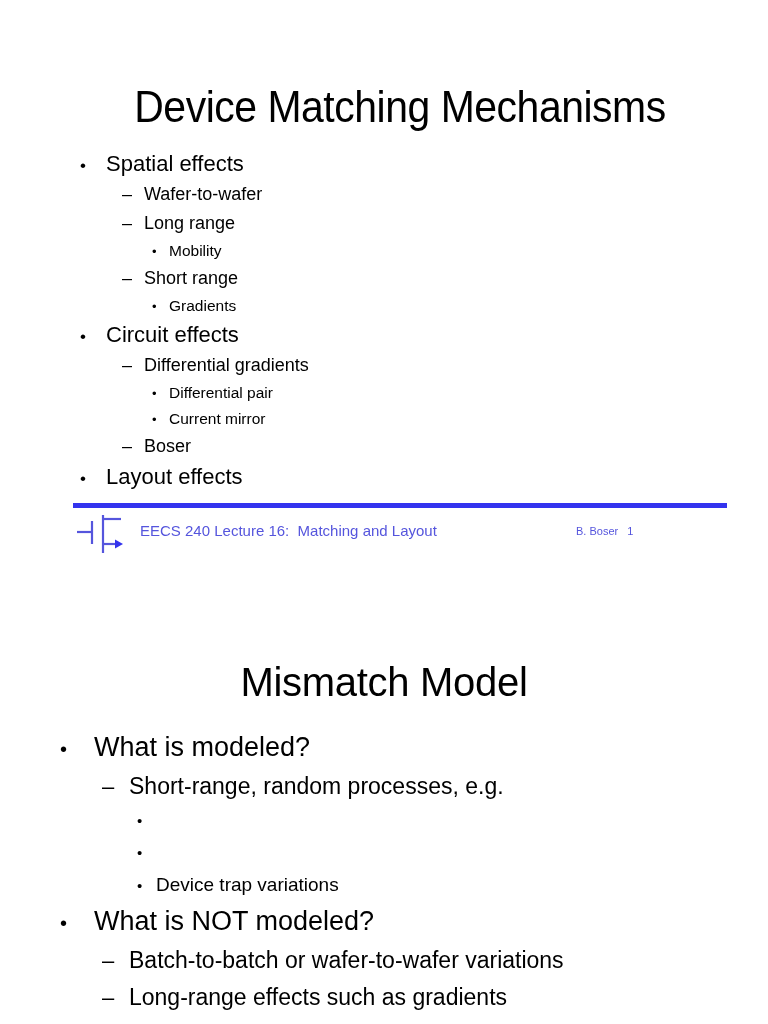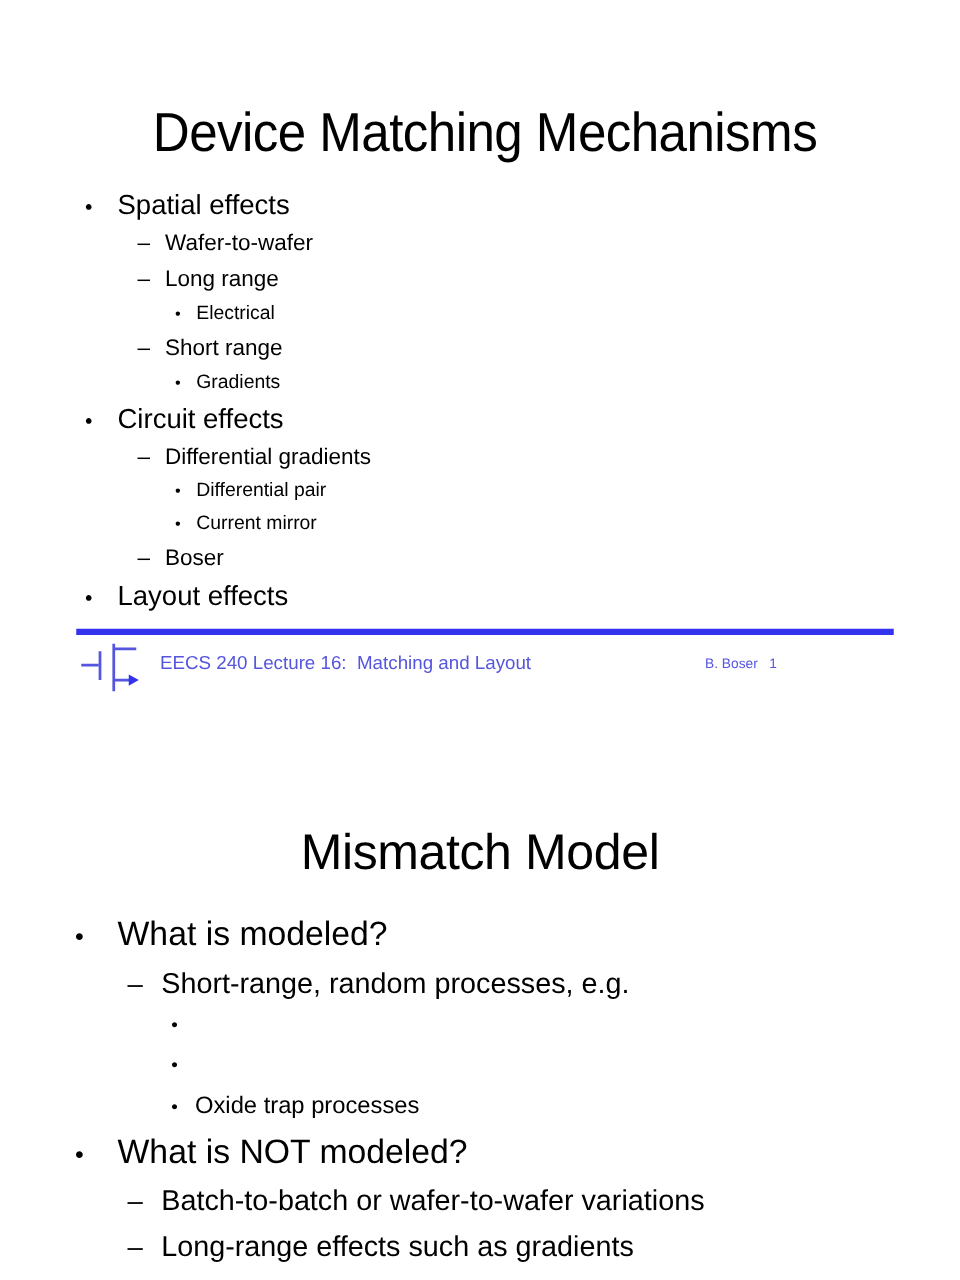--- a/index.html
+++ b/index.html
@@ -18,21 +18,21 @@
 
   .page {
     position: relative;
     width: 768px;
     height: 1024px;
   }
 
   
   .slide-one {
     position: absolute;
-    left: 4px;
+    left: 16px;
     top: 0;
     width: 652px;
     height: 575px;
     text-decoration: underline;
   }
 
   .slide-one-title {
     position: absolute;
     left: 0;
     top: 52px;
@@ -213,21 +213,21 @@
         <span class="txt">Wafer-to-wafer</span>
       </div>
 
       <div class="bl s1-l2">
         <span class="marker">–</span>
         <span class="txt">Long range</span>
       </div>
 
       <div class="bl s1-l3">
         <span class="marker">•</span>
-        <span class="txt">Electrical</span>
+        <span class="txt">Mobility</span>
       </div>
 
       <div class="bl s1-l2">
         <span class="marker">–</span>
         <span class="txt">Short range</span>
       </div>
 
       <div class="bl s1-l3">
         <span class="marker">•</span>
         <span class="txt">Gradients</span>
@@ -305,21 +305,21 @@
       <div class="bl s2-l3">
         <span class="marker">•</span>
       </div>
 
       <div class="bl s2-l3">
         <span class="marker">•</span>
       </div>
 
       <div class="bl s2-l3">
         <span class="marker">•</span>
-        <span class="txt">Oxide trap processes</span>
+        <span class="txt">Device trap variations</span>
       </div>
 
       <div class="bl s2-l1">
         <span class="marker">•</span>
         <span class="txt">What is NOT modeled?</span>
       </div>
 
       <div class="bl s2-l2">
         <span class="marker">–</span>
         <span class="txt">Batch-to-batch or wafer-to-wafer variations</span>

